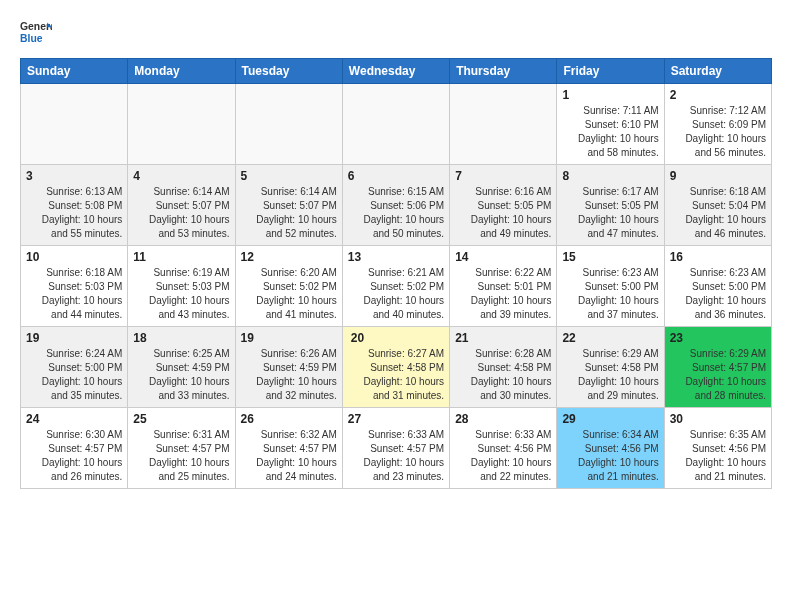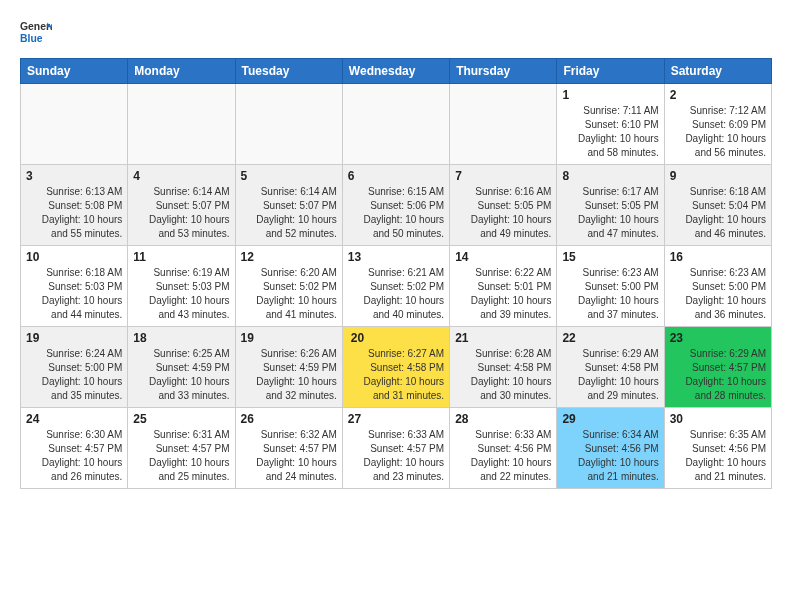--- a/index.html
+++ b/index.html
@@ -257,21 +257,21 @@
 Daylight: 10 hours
 and 33 minutes.</div>
           </td>
           <td style="background: rgb(240, 240, 240);">
             <span class="day-num">19</span>
             <div class="day-info" style="white-space: pre-line;">Sunrise: 6:26 AM
 Sunset: 4:59 PM
 Daylight: 10 hours
 and 32 minutes.</div>
           </td>
-          <td style="background: #fde047; padding-left: 8px;">
+          <td style="background: #fef9c3; padding-left: 8px;">
             <span class="day-num">20</span>
             <div class="day-info" style="white-space: pre-line;">Sunrise: 6:27 AM
 Sunset: 4:58 PM
 Daylight: 10 hours
 and 31 minutes.</div>
           </td>
           <td style="background: rgb(240, 240, 240);">
             <span class="day-num">21</span>
             <div class="day-info" style="white-space: pre-line;">Sunrise: 6:28 AM
 Sunset: 4:58 PM

